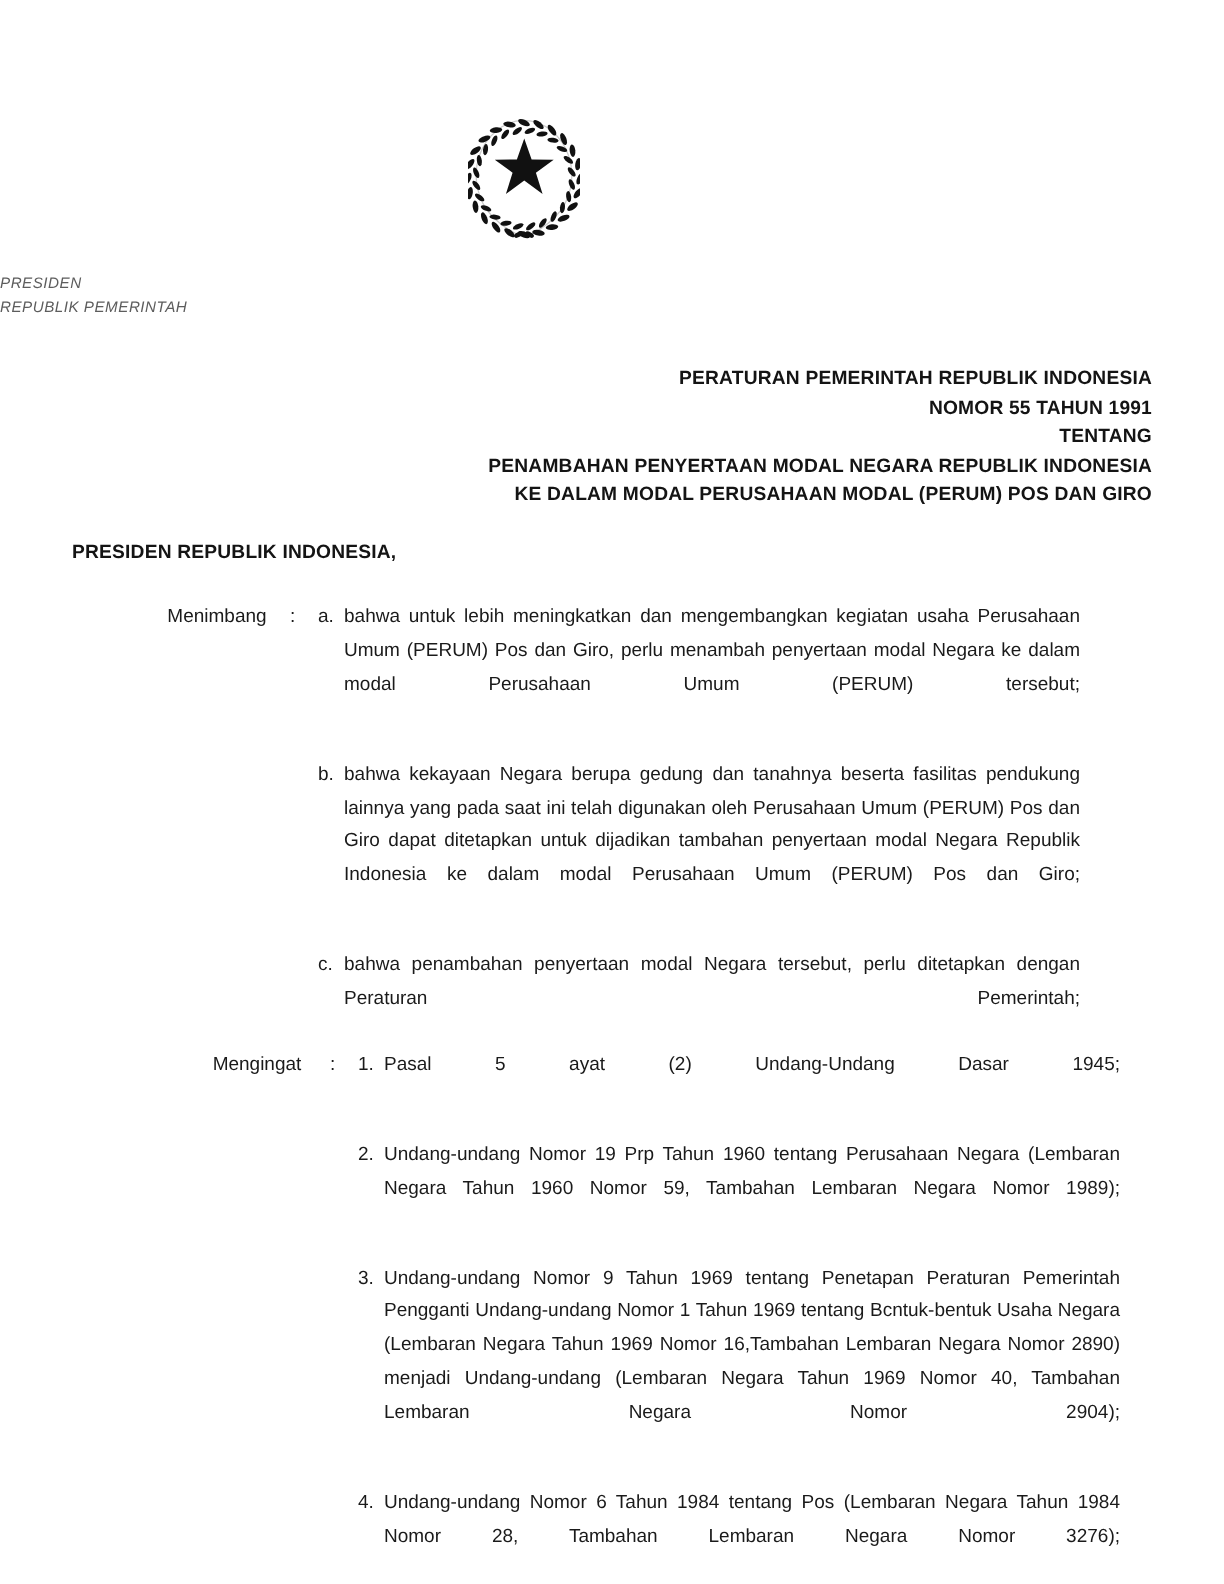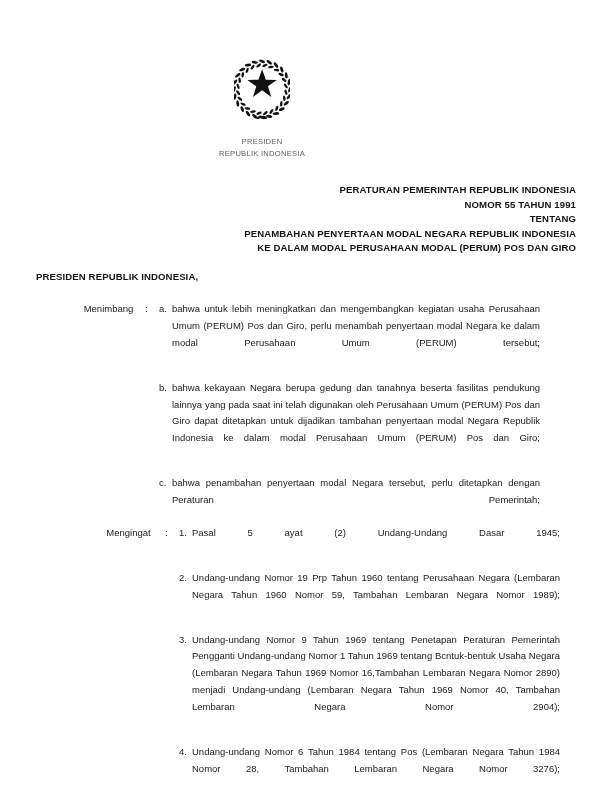--- a/index.html
+++ b/index.html
@@ -20,21 +20,21 @@
     background: #ffffff;
     overflow: hidden;
   }
 
   
   .crest-block {
     position: absolute;
     top: 48px;
     left: 0;
     width: 524px;
-    text-align: center;
+    font-style: italic;
   }
   .crest-emblem {
     display: block;
     margin: 0 auto;
     width: 56px;
     height: 86px;
   }
   .crest-caption {
     margin-top: 2px;
     font-size: 7.6px;
@@ -218,21 +218,21 @@
             <ellipse cx="5" cy="50" rx="4.2" ry="2.2" transform="rotate(28 5 50)"></ellipse>
             <circle cx="0" cy="49" r="1.8"></circle>
           </g>
         </g>
 
         <path d="M50 17 L60.6 47.2 L92.4 47.6 L66.8 66.2 L76.4 96.8 L50 77.6 L23.6 96.8 L33.2 66.2 L7.6 47.6 L39.4 47.2 Z" transform="translate(0,-4) scale(0.62) translate(31,22)"></path>
       </g>
     </svg>
     <div class="crest-caption">
       <span>PRESIDEN</span>
-      <span>REPUBLIK INDONESIA</span>
+      <span>REPUBLIK PEMERINTAH</span>
     </div>
   </div>
 
   <div class="title-block">
     <span class="tline">PERATURAN PEMERINTAH REPUBLIK INDONESIA</span>
     <span class="tline">NOMOR 55 TAHUN 1991</span>
     <span class="tline">TENTANG</span>
     <span class="tline">PENAMBAHAN PENYERTAAN MODAL NEGARA REPUBLIK INDONESIA</span>
     <span class="tline">KE DALAM MODAL PERUSAHAAN MODAL (PERUM) POS DAN GIRO</span>
   </div>

